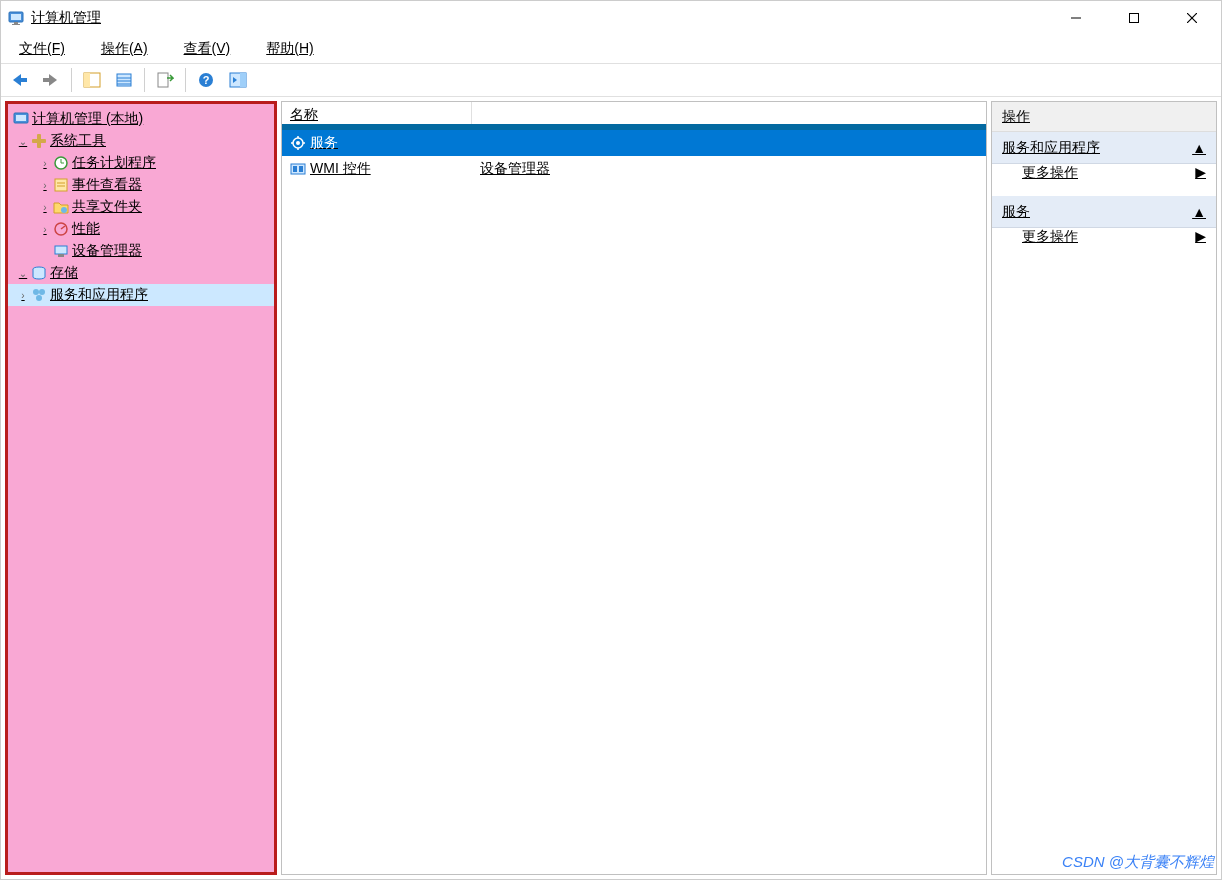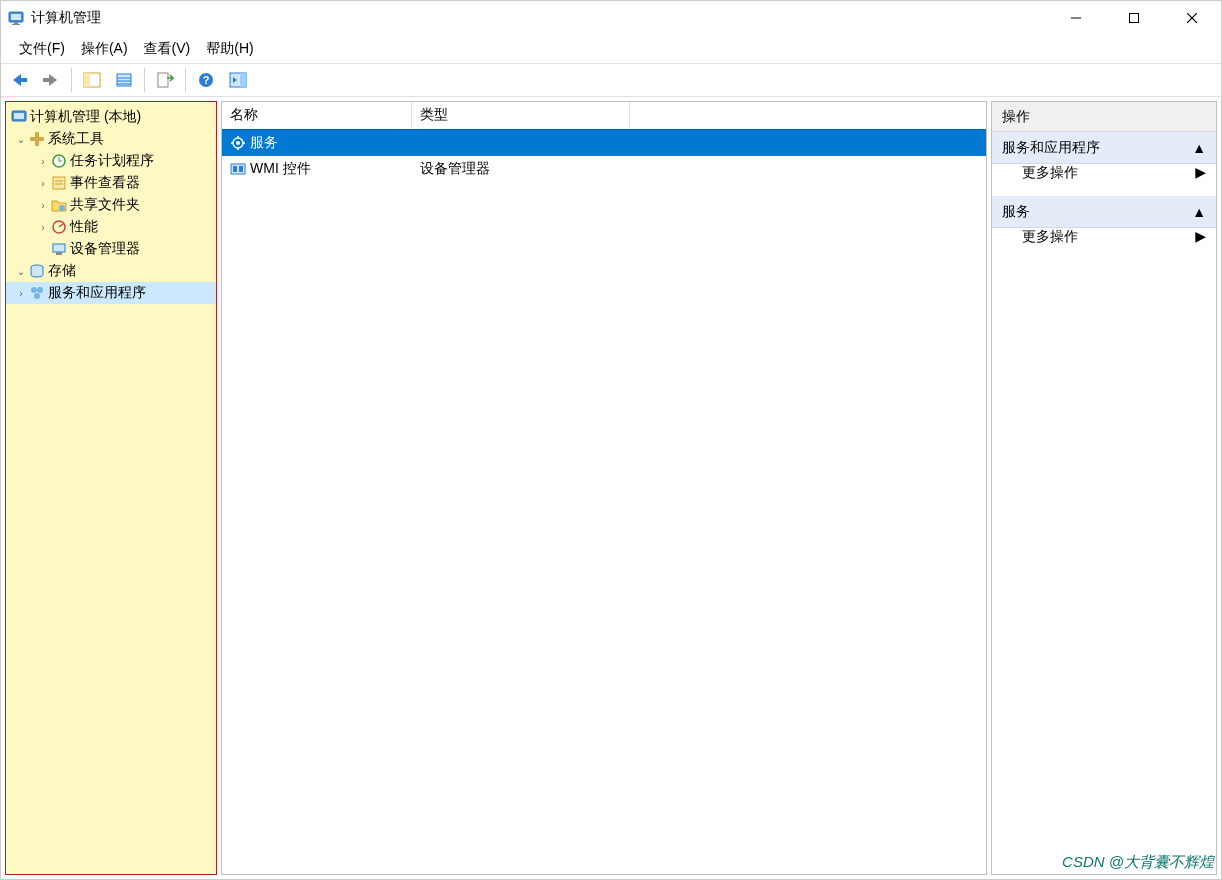--- a/index.html
+++ b/index.html
@@ -1,48 +1,48 @@
 <!DOCTYPE html>
 <html><head>
 <meta charset="utf-8">
 <style>
 * { box-sizing: border-box; margin: 0; padding: 0; }
 html, body { width: 1222px; height: 880px; font-family: "Microsoft YaHei", "Segoe UI", sans-serif; font-size: 14px; color: #000; background: #fff; overflow: hidden; }
-.window { width: 100%; height: 100%; display: flex; flex-direction: column; border: 1px solid #ccc; }
+.window { width: 100%; height: 100%; display: flex; flex-direction: column; border: 1px solid #ccc; text-decoration: underline; }
 .titlebar { height: 34px; display: flex; align-items: center; background: #fff; }
 .title-text { flex: 1; padding-left: 6px; display: flex; align-items: center; gap: 6px; }
 .win-controls { display: flex; }
 .win-btn { width: 58px; height: 34px; display: flex; align-items: center; justify-content: center; cursor: pointer; }
-.menubar { height: 28px; display: flex; align-items: center; gap: 0; padding: 0 10px; }
+.menubar { height: 28px; display: flex; align-items: center; gap: 20px; padding: 0 10px; }
 .menu-item { padding: 2px 8px; cursor: pointer; }
 .toolbar { height: 34px; display: flex; align-items: center; gap: 4px; padding: 0 4px; border-top: 1px solid #e0e0e0; border-bottom: 1px solid #e0e0e0; }
 .tool-btn { width: 28px; height: 28px; display: flex; align-items: center; justify-content: center; cursor: pointer; border: 1px solid transparent; border-radius: 2px; }
 .tool-sep { width: 1px; height: 24px; background: #d0d0d0; margin: 0 2px; }
 .main { flex: 1; display: flex; padding: 4px; gap: 4px; min-height: 0; }
-.tree-pane { width: 212px; border: 1px solid #b91c1c; background: #fef9c3; padding: 4px 0; overflow: auto; }
+.tree-pane { width: 272px; border: 3px solid #b91c1c; background: #f9a8d4; padding: 4px 0; overflow: auto; }
 .content-pane { flex: 1; border: 1px solid #c0c0c0; background: #fff; display: flex; flex-direction: column; min-width: 0; }
 .actions-pane { width: 226px; border: 1px solid #c0c0c0; background: #fff; }
 .tree-row { display: flex; align-items: center; height: 22px; padding-left: 4px; white-space: nowrap; cursor: pointer; }
 .tree-row.selected { background: #cce8ff; }
 .tree-toggle { width: 14px; display: inline-flex; justify-content: center; align-items: center; color: #666; cursor: pointer; font-size: 10px; }
 .tree-icon { width: 18px; display: inline-flex; justify-content: center; align-items: center; }
 .tree-label { padding-left: 2px; }
-.list-header { height: 28px; display: flex; border-bottom: 1px solid #0369a1; }
+.list-header { height: 28px; display: flex; border-bottom: 6px solid #0369a1; gap: 44px; }
 .list-header .col { padding: 4px 8px; border-right: 1px solid #e0e0e0; }
 .list-body { flex: 1; overflow: auto; }
 .list-row { display: flex; height: 26px; align-items: center; cursor: pointer; }
 .list-row .cell { padding: 0 8px; white-space: nowrap; overflow: hidden; text-overflow: ellipsis; display: flex; align-items: center; gap: 4px; }
 .list-row.selected { background: #0078d4; color: #fff; }
 .col-name { width: 190px; }
 .col-type { width: 218px; }
 .col-desc { flex: 1; }
 .actions-title { height: 30px; display: flex; align-items: center; padding: 0 10px; background: #f0f0f0; border-bottom: 1px solid #ddd; font-weight: 500; text-align: right; }
 .action-group-header { height: 32px; background: #e4ecf7; display: flex; align-items: center; justify-content: space-between; padding: 0 10px; border-bottom: 1px solid #d0d8e4; cursor: pointer; }
 .action-item { height: 32px; display: flex; justify-content: space-between; padding: 0 10px 0 30px; cursor: pointer; }
-.watermark { position: absolute; right: 8px; bottom: 8px; color: #0f766e; font-size: 15px; font-style: italic; pointer-events: none; }
+.watermark { position: absolute; right: 8px; bottom: 8px; color: #3b82f6; font-size: 15px; font-style: italic; pointer-events: none; }
 svg { display: block; }
 </style>
 </head>
 <body>
 
 <div class="window">
   <div class="titlebar">
     <div class="title-text">
       <span class="tree-icon">
         <svg width="16" height="16">
@@ -223,21 +223,20 @@
               <circle cx="8" cy="11" r="3" fill="#6fb8e6"></circle>
             </svg>
           </span>
         <span class="tree-label">服务和应用程序</span>
       </div>
     </div>
 
     <div class="content-pane">
       <div class="list-header">
         <div class="col col-name">名称</div>
-        <div class="col col-type">类型</div>
       </div>
       <div class="list-body">
         <div class="list-row selected">
           <div class="cell col-name">
             <span>
                 <svg width="16" height="16">
                   <circle cx="8" cy="8" r="5" fill="none" stroke="#fff" stroke-width="1.5"></circle>
                   <circle cx="8" cy="8" r="2" fill="#fff"></circle>
                   <g stroke="#fff" stroke-width="1.5">
                     <line x1="8" y1="1" x2="8" y2="3"></line>

